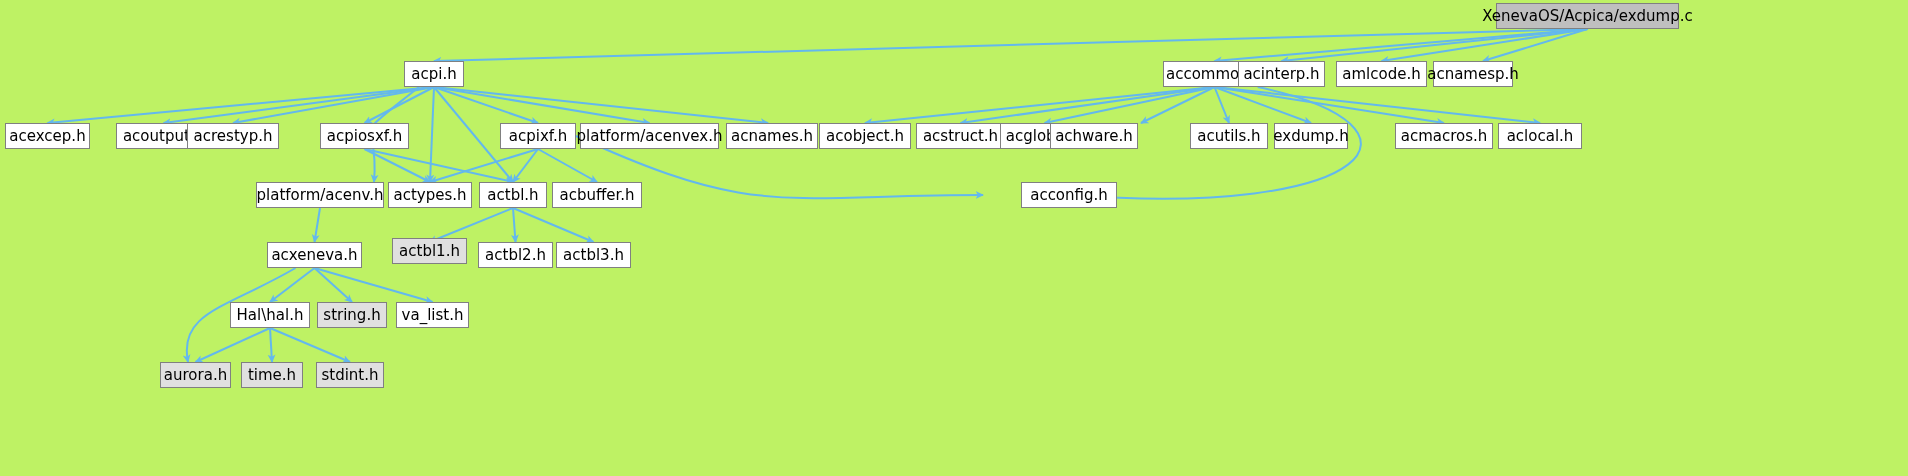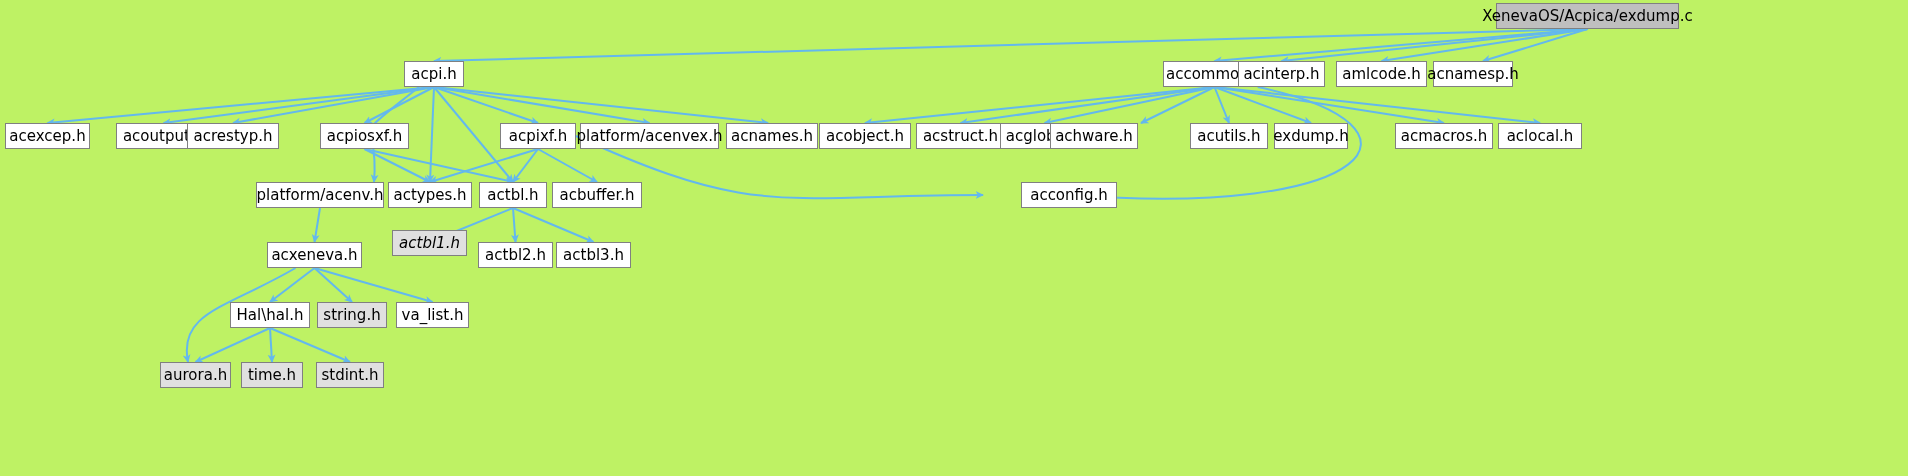--- a/index.html
+++ b/index.html
@@ -88,21 +88,21 @@
       <div class="node fill-white" style="left: 1190px; top: 123px; width: 78px;">acutils.h</div>
       <div class="node fill-white" style="left: 1274px; top: 123px; width: 74px;">exdump.h</div>
       <div class="node fill-white" style="left: 1395px; top: 123px; width: 98px;">acmacros.h</div>
       <div class="node fill-white" style="left: 1498px; top: 123px; width: 84px;">aclocal.h</div>
       <div class="node fill-white" style="left: 256px; top: 182px; width: 128px;">platform/acenv.h</div>
       <div class="node fill-white" style="left: 388px; top: 182px; width: 84px;">actypes.h</div>
       <div class="node fill-white" style="left: 479px; top: 182px; width: 68px;">actbl.h</div>
       <div class="node fill-white" style="left: 552px; top: 182px; width: 90px;">acbuffer.h</div>
       <div class="node fill-white" style="left: 983px; top: 182px; width: 96px; margin-left: 38px;">acconfig.h</div>
       <div class="node fill-white" style="left: 267px; top: 242px; width: 95px;">acxeneva.h</div>
-      <div class="node fill-lgrey" style="left: 392px; top: 230px; width: 75px; font-style: italic;">actbl1.h</div>
+      <div class="node fill-lgrey" style="left: 392px; top: 238px; width: 75px;">actbl1.h</div>
       <div class="node fill-white" style="left: 478px; top: 242px; width: 75px;">actbl2.h</div>
       <div class="node fill-white" style="left: 556px; top: 242px; width: 75px;">actbl3.h</div>
       <div class="node fill-white" style="left: 230px; top: 302px; width: 80px;">Hal\hal.h</div>
       <div class="node fill-lgrey" style="left: 317px; top: 302px; width: 70px;">string.h</div>
       <div class="node fill-white" style="left: 396px; top: 302px; width: 73px;">va_list.h</div>
       <div class="node fill-lgrey" style="left: 160px; top: 362px; width: 71px;">aurora.h</div>
       <div class="node fill-lgrey" style="left: 241px; top: 362px; width: 62px;">time.h</div>
       <div class="node fill-lgrey" style="left: 316px; top: 362px; width: 68px;">stdint.h</div>
     </div>
 </div>

